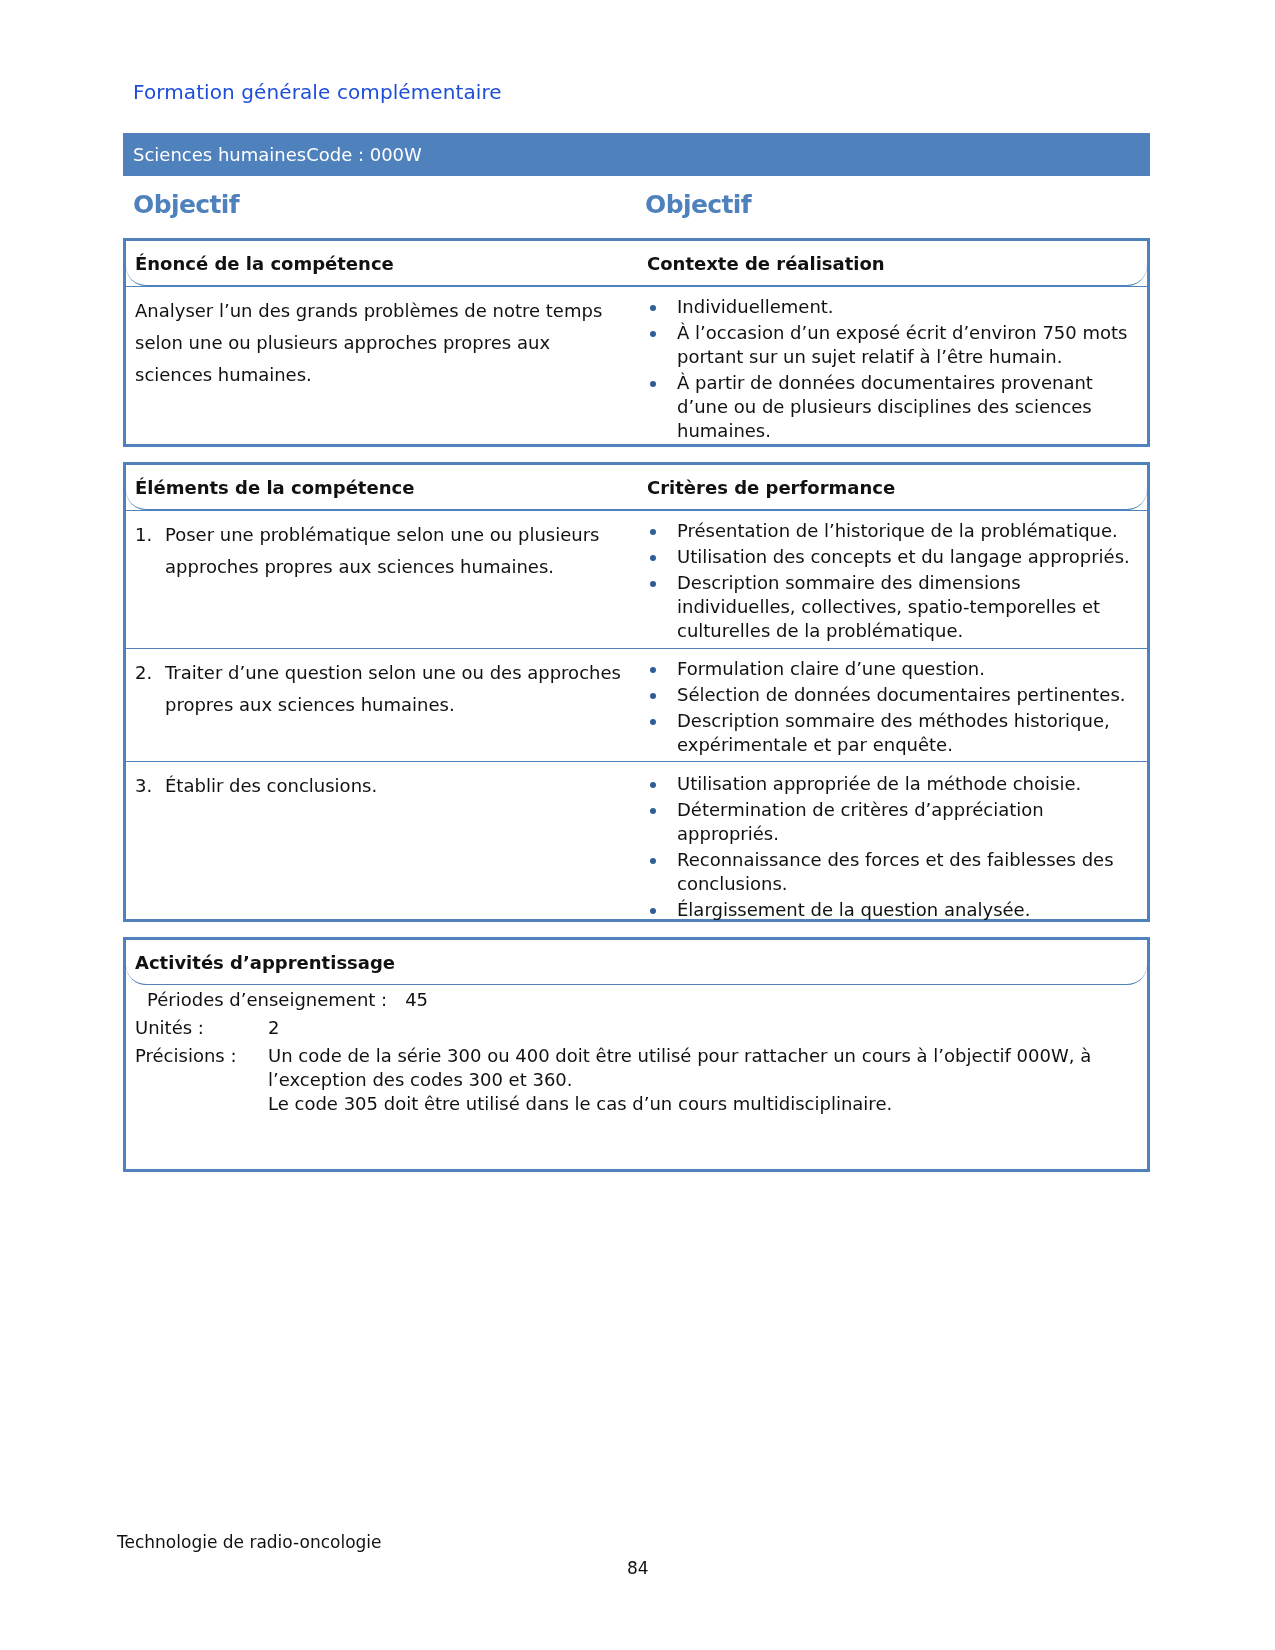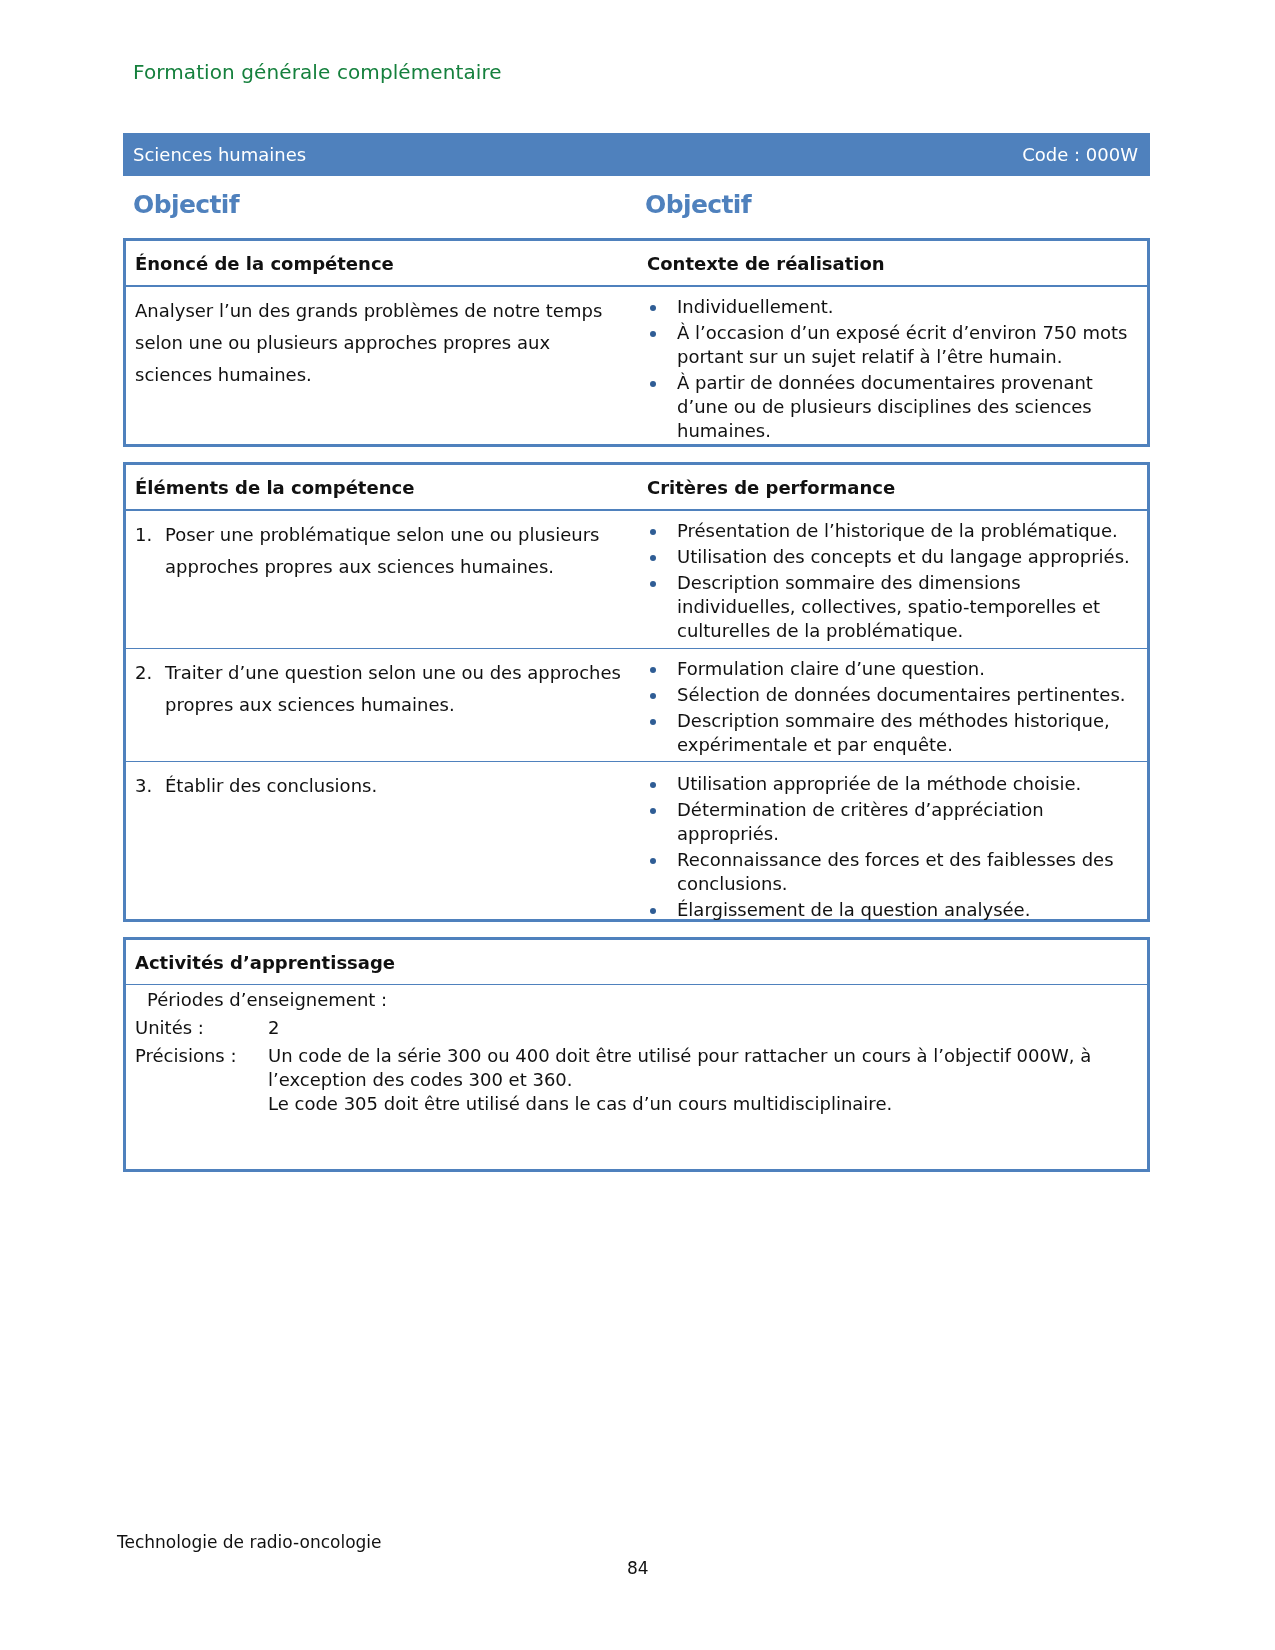--- a/index.html
+++ b/index.html
@@ -2,40 +2,40 @@
 <html><head>
 <meta charset="utf-8">
 <style>
   html, body { margin: 0; padding: 0; background: #ffffff; }
   body {
     width: 1275px; height: 1650px; position: relative; overflow: hidden;
     font-family: "DejaVu Sans", sans-serif; color: #111111;
   }
   .abs { position: absolute; }
   #doc-title {
-    left: 133px; top: 60px; font-size: 20px; color: #15803d; letter-spacing: 0.1px;
+    left: 133px; top: 80px; font-size: 20px; color: #1d4ed8; letter-spacing: 0.1px;
   }
   #subject-bar {
     left: 123px; top: 133px; width: 1027px; height: 43px; background: #4f81bd;
     color: #ffffff; font-size: 18px; box-sizing: border-box;
-    display: flex; align-items: center; justify-content: space-between; padding: 0 12px 0 10px;
+    display: flex; align-items: center; padding: 0 12px 0 10px;
   }
   .col-heading {
     top: 190px; font-size: 25px; font-weight: bold; color: #4f81bd; letter-spacing: -0.6px;
   }
   #objectif-heading { left: 133px; }
   #standard-heading { left: 645px; }
 
   .tbl {
     position: absolute; left: 123px; width: 1027px; box-sizing: border-box;
     border: 3px solid #4f81bd; background: #fff;
   }
   .tbl .hdr {
     display: flex; height: 44px; align-items: center; border-bottom: 1px solid #4f81bd;
-    font-weight: bold; font-size: 18px;
+    font-weight: bold; font-size: 18px; border-radius: 20px;
   }
   .tbl .hdr .c1 { width: 512px; padding-left: 9px; box-sizing: border-box; }
   .tbl .hdr .c2 { flex: 1; padding-left: 9px; box-sizing: border-box; }
   .row { display: flex; border-top: 1px solid #4f81bd; }
   .row:first-of-type { border-top: none; }
   .row .c1 { width: 512px; padding: 8px 8px 0 9px; box-sizing: border-box; font-size: 18px; line-height: 32px; }
   .row .c2 { flex: 1; padding: 8px 8px 6px 9px; box-sizing: border-box; font-size: 18px; line-height: 24px; }
   ul.bul { margin: 0; padding: 0; list-style: none; }
   ul.bul li { position: relative; padding-left: 30px; margin-bottom: 2px; }
   ul.bul li .dot {
@@ -141,20 +141,21 @@
   </div>
 </div>
 
 <div id="t3" class="tbl">
   <div class="hdr">
     <div class="c1">Activités d’apprentissage</div>
   </div>
   <div class="act-body">
     <div class="act-line act-periods">
       <span class="lbl">Périodes d’enseignement :</span>
+      <span class="val">45</span>
     </div>
     <div class="act-line">
       <span class="lbl">Unités :</span>
       <span class="val">2</span>
     </div>
     <div class="act-line">
       <span class="lbl">Précisions :</span>
       <span class="val">
         <div>Un code de la série 300 ou 400 doit être utilisé pour rattacher un cours à l’objectif 000W, à l’exception des codes 300 et 360.</div>
         <div>Le code 305 doit être utilisé dans le cas d’un cours multidisciplinaire.</div>

